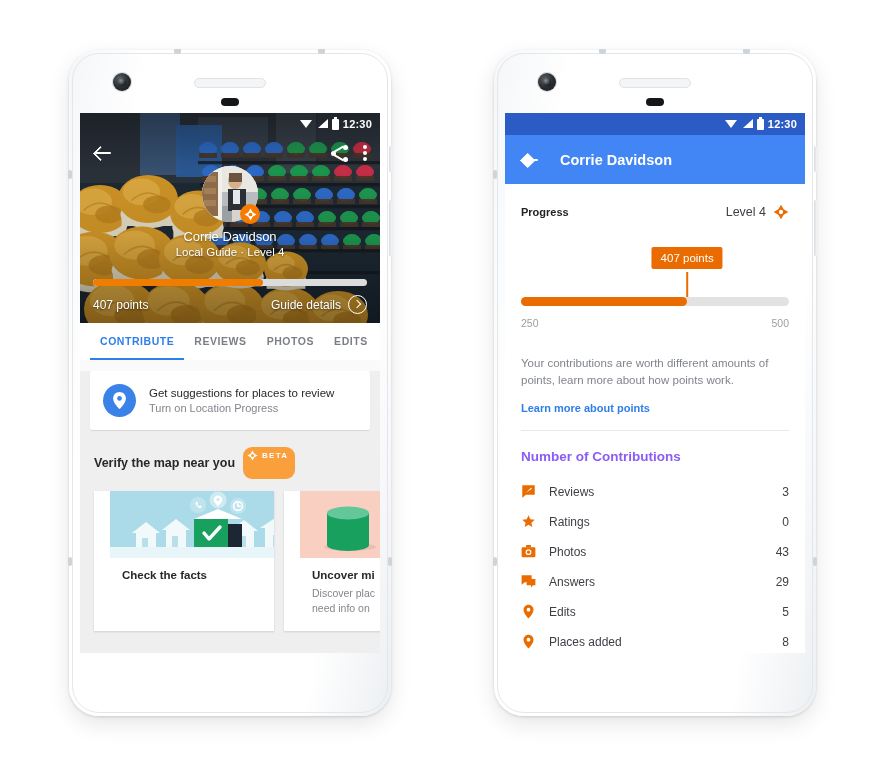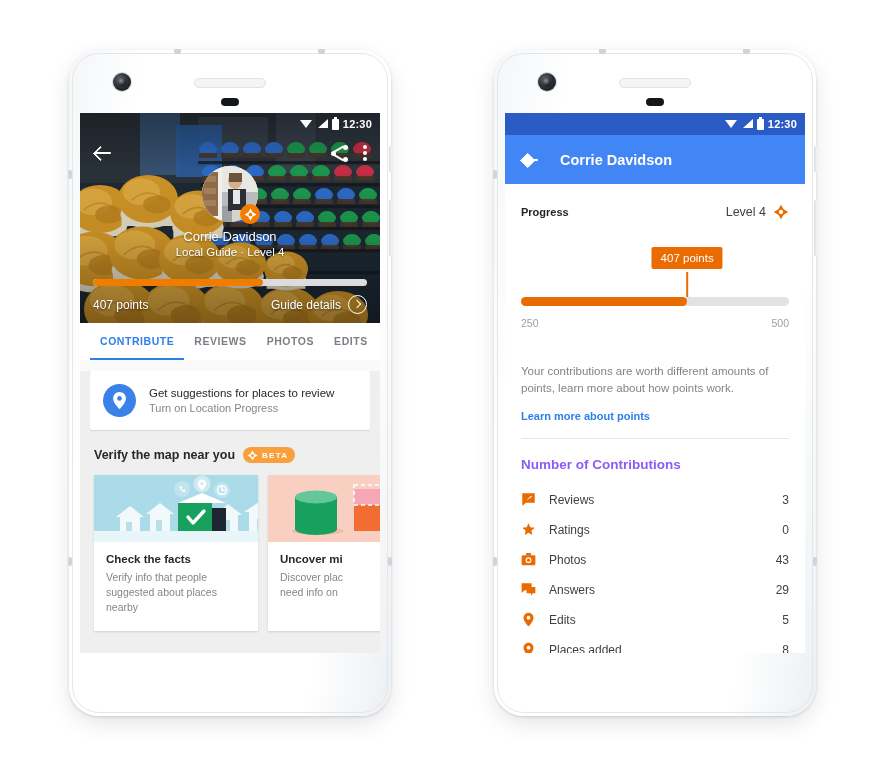--- a/index.html
+++ b/index.html
@@ -146,27 +146,27 @@
   }
   .sugg-ico{width:33px;height:33px;border-radius:50%;background:#3b82e8;
     display:flex;align-items:center;justify-content:center;flex:0 0 auto;}
   .pin-white{width:13px;height:17px;}
   .sugg-t1{font-size:11.5px;color:#26282b;}
   .sugg-t2{font-size:11px;color:#82868c;margin-top:3px;}
 
   .improve{display:flex;align-items:center;gap:8px;margin:17px 0 0 14px;}
   .improve-t{font-size:12.5px;font-weight:bold;color:#26282b;}
   .beta{height:16px;border-radius:9px;background:#f9a03c;display:flex;align-items:center;
-    gap:4px;padding:0 7px 0 4px;}
+    gap:4px;padding:0 7px 16px 4px;}
   .beta-star{width:11px;height:11px;}
   .beta-txt{font-size:8px;color:#fff;letter-spacing:1.3px;font-weight:bold;}
 
   .cards{display:flex;gap:10px;margin:12px 0 0 14px;}
   .card{width:164px;flex:0 0 auto;background:#fff;border-radius:0;overflow:hidden;
-    box-shadow:0 1px 2px rgba(0,0,0,.13);}
+    box-shadow:0 1px 2px rgba(0,0,0,.13);padding-left:16px;}
   .card-art{height:67px;position:relative;overflow:hidden;}
   .card-art.a{background:#abdbe8;}
   .card-art.b{background:#f8cfc0;}
   .card-txt{padding:11px 12px 15px;}
   .card-t{font-size:11.5px;font-weight:bold;color:#26282b;}
   .card-d{font-size:10.5px;color:#82868c;line-height:1.45;margin-top:5px;}
 
   
   .appbar{height:49px;background:#4285f4;display:flex;align-items:center;gap:20px;
     padding:0 15px;box-sizing:border-box;}
@@ -181,21 +181,21 @@
 
   .gauge{margin-top:27px;position:relative;height:64px;}
   .tip{position:absolute;background:#ea6c00;color:#fff;font-size:11.5px;
     padding:5px 9px;border-radius:2px;white-space:nowrap;top:0;transform:translateX(-50%);}
   .tip-stem{position:absolute;width:1.6px;background:#ea6c00;top:25px;height:26px;transform:translateX(-50%);}
   .gtrack{position:absolute;left:0;right:0;top:50px;height:9px;border-radius:5px;background:#e2e2e2;}
   .gfill{height:100%;border-radius:5px;background:#ea6c00;}
   .gticks{display:flex;justify-content:space-between;margin-top:6px;}
   .gtick{font-size:10.5px;color:#9aa0a6;}
 
-  .desc{font-size:11.5px;color:#80858b;line-height:1.5;margin-top:34px;}
+  .desc{font-size:11.5px;color:#80858b;line-height:1.5;margin-top:26px;}
   .lnk{font-size:11px;color:#2e7fe8;font-weight:bold;margin-top:12px;cursor:pointer;}
   .hr{height:1px;background:#e6e8ea;margin:16px 0 0;}
   .noc{font-size:13.5px;font-weight:bold;color:#8b5cf6;margin-top:18px;}
 
   .clist{margin-top:13px;}
   .crow{display:flex;align-items:center;height:30px;gap:13px;}
   .crow-ico{width:15px;height:15px;flex:0 0 auto;display:flex;align-items:center;justify-content:center;}
   .crow-l{font-size:12px;color:#3c3f44;flex:1;}
   .crow-v{font-size:12px;color:#3c3f44;}
 </style>
@@ -567,21 +567,20 @@
                 <circle cx="128" cy="15" r="8" fill="#bfe4ee"></circle>
                 <path d="M85.6 11.4 a1.6 1.6 0 0 1 1.8 -0.5 l0.7 1.5 l-0.9 0.8 a4 4 0 0 0 2 2 l0.8 -0.9 l1.5 0.7 a1.6 1.6 0 0 1 -0.5 1.8 c-1.8 1 -5.9 -2.9 -5.4 -5.4z" fill="#ffffff"></path>
                 <path d="M108 4.4 c-2.4 0 -4.2 1.9 -4.2 4.2 c0 3.2 4.2 6.8 4.2 6.8 s4.2 -3.6 4.2 -6.8 c0 -2.3 -1.8 -4.2 -4.2 -4.2z" fill="#ffffff"></path>
                 <circle cx="108" cy="8.6" r="1.6" fill="#cfebf2"></circle>
                 <circle cx="128" cy="15" r="4.4" fill="none" stroke="#ffffff" stroke-width="1.6"></circle>
                 <path d="M128 12.2 v3 h2.2" stroke="#ffffff" stroke-width="1.6" fill="none" stroke-linecap="round"></path>
               </svg>
             </div>
             <div class="card-txt">
               <div class="card-t">Check the facts</div>
-              <div class="card-d">Verify info that people suggested about places nearby</div>
             </div>
           </div>
 
           <div class="card">
             <div class="card-art b">
               <svg viewBox="0 0 192 67" width="192" height="67" aria-hidden="true">
                 <rect x="0" y="0" width="192" height="67" fill="#f8cfc0"></rect>
                 <ellipse cx="50" cy="56" rx="26" ry="4" fill="#eebdad"></ellipse>
                 <rect x="27" y="22" width="42" height="32" fill="#17a05e"></rect>
                 <ellipse cx="48" cy="22" rx="21" ry="6.5" fill="#63c79a"></ellipse>

